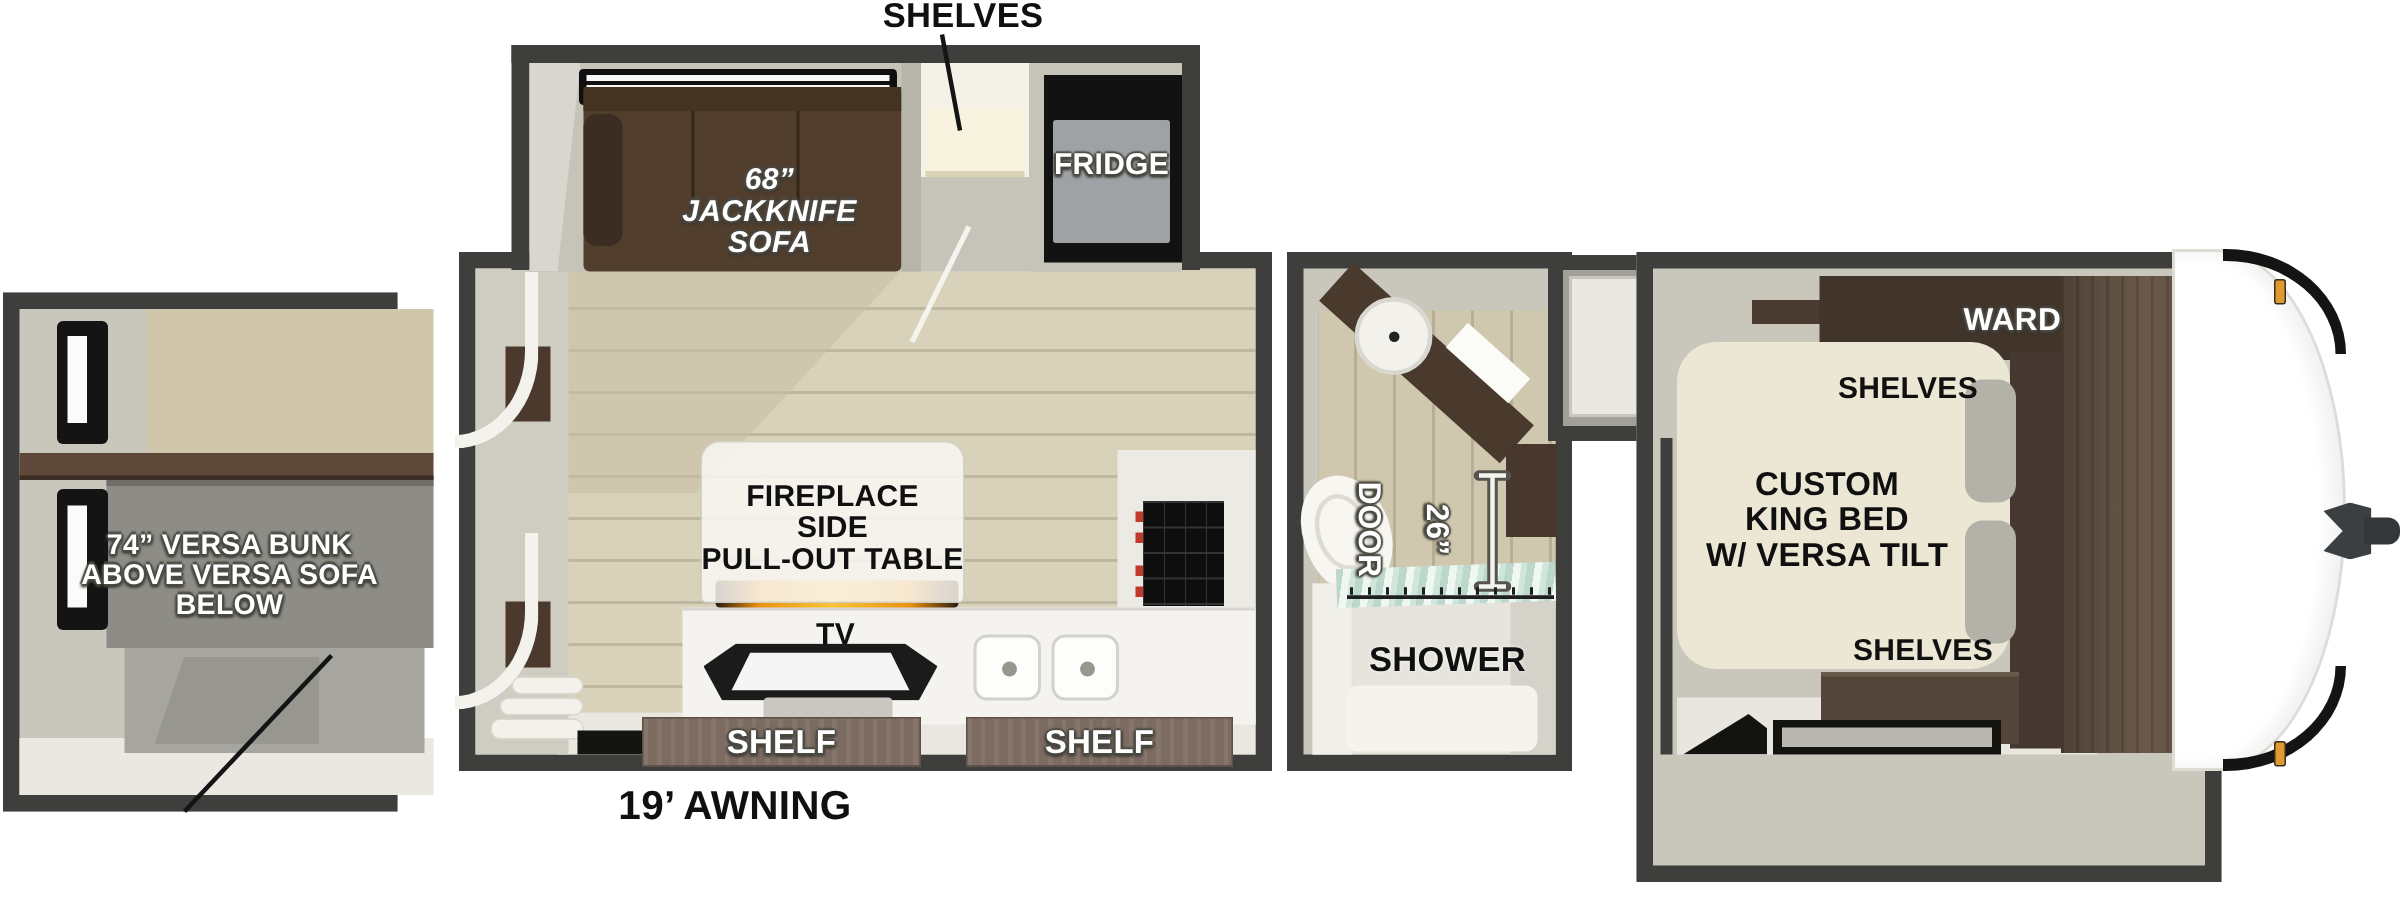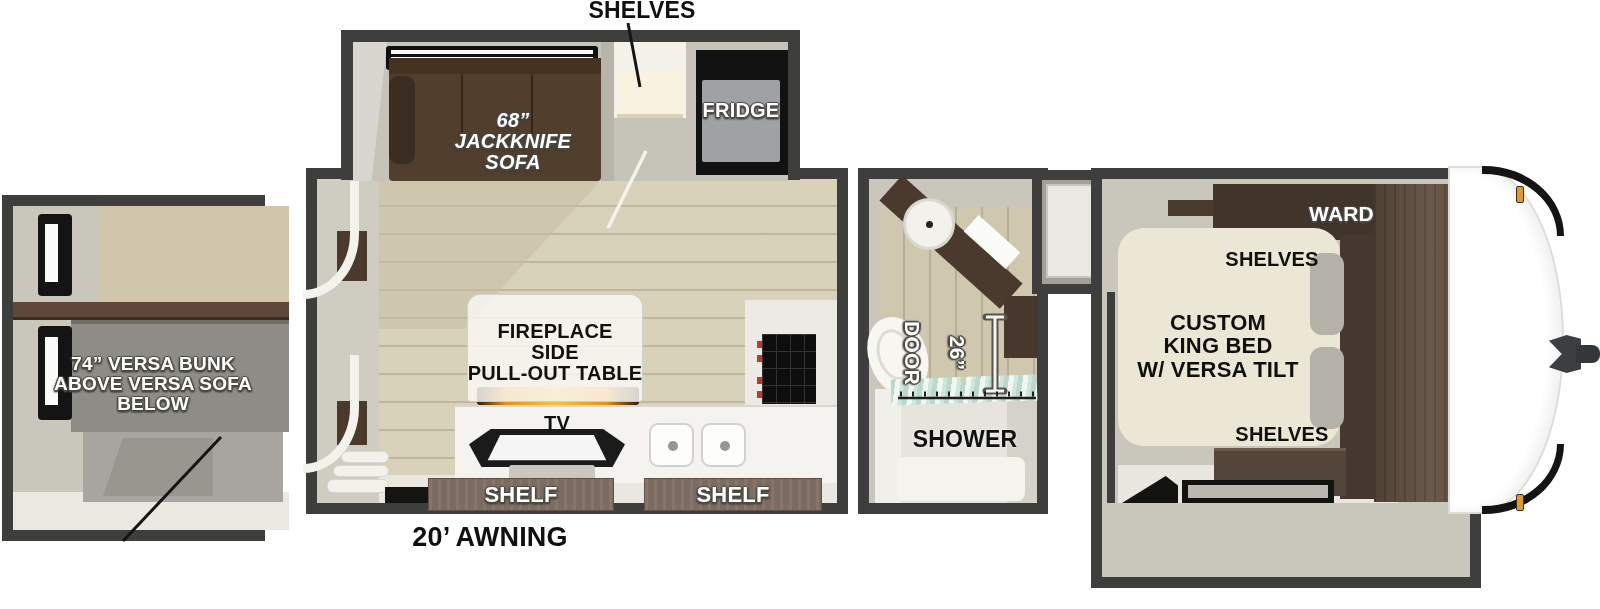--- a/index.html
+++ b/index.html
@@ -175,21 +175,21 @@
 
   <div class="abs" style="left:1448px;top:166px;width:116px;height:348px;background:#ffffff;border:2px solid #dedcd4;border-radius:0 86px 86px 0 / 0 174px 174px 0;box-shadow:inset -8px 0 12px rgba(0,0,0,.06);"></div>
   <div class="abs" style="left:1482px;top:166px;width:82px;height:70px;border-top:8px solid #141414;border-right:7px solid #141414;border-top-right-radius:80px 70px;"></div>
   <div class="abs" style="left:1482px;top:444px;width:82px;height:70px;border-bottom:8px solid #141414;border-right:7px solid #141414;border-bottom-right-radius:80px 70px;"></div>
   <div class="abs" style="left:1516px;top:186px;width:8px;height:17px;background:#dd9a33;border:1px solid #3a2e18;border-radius:2px;"></div>
   <div class="abs" style="left:1516px;top:494px;width:8px;height:17px;background:#dd9a33;border:1px solid #3a2e18;border-radius:2px;"></div>
   <div class="abs" style="left:1549px;top:335px;width:32px;height:38px;background:#3b3f42;clip-path:polygon(0 15%,55% 0,100% 10%,100% 90%,55% 100%,0 85%,40% 50%);"></div>
   <div class="abs" style="left:1576px;top:345px;width:24px;height:18px;background:#33373a;border-radius:0 8px 8px 0;"></div>
 
   <div class="lbl lbl-black" style="left:588px;top:-2px;width:108px;height:22px;font-size:23px;">SHELVES</div>
-  <div class="lbl lbl-black" style="left:395px;top:523px;width:190px;height:32px;font-size:27px;">20’ AWNING</div>
+  <div class="lbl lbl-black" style="left:395px;top:523px;width:190px;height:32px;font-size:27px;">19’ AWNING</div>
 
   <svg class="svg-overlay" width="1600" height="609" viewBox="0 0 1600 609">
     <line x1="628" y1="23" x2="640" y2="87" stroke="#141414" stroke-width="3"></line>
     <line x1="646" y1="151" x2="608" y2="228" stroke="#f4f3ee" stroke-width="3.5"></line>
     <line x1="221" y1="437" x2="123" y2="541" stroke="#141414" stroke-width="3"></line>
     <path d="M986,317 H1004 M995,317 V391 M986,391 H1004" stroke="#55544e" stroke-width="7" fill="none" stroke-linecap="round"></path>
     <path d="M986,317 H1004 M995,317 V391 M986,391 H1004" stroke="#f4f3ee" stroke-width="3" fill="none"></path>
     <line x1="898" y1="398" x2="1036" y2="398" stroke="#1f1f1f" stroke-width="2.5"></line>
     <line x1="900" y1="394" x2="1036" y2="394" stroke="#1f1f1f" stroke-width="5" stroke-dasharray="2 10"></line>
   </svg>

